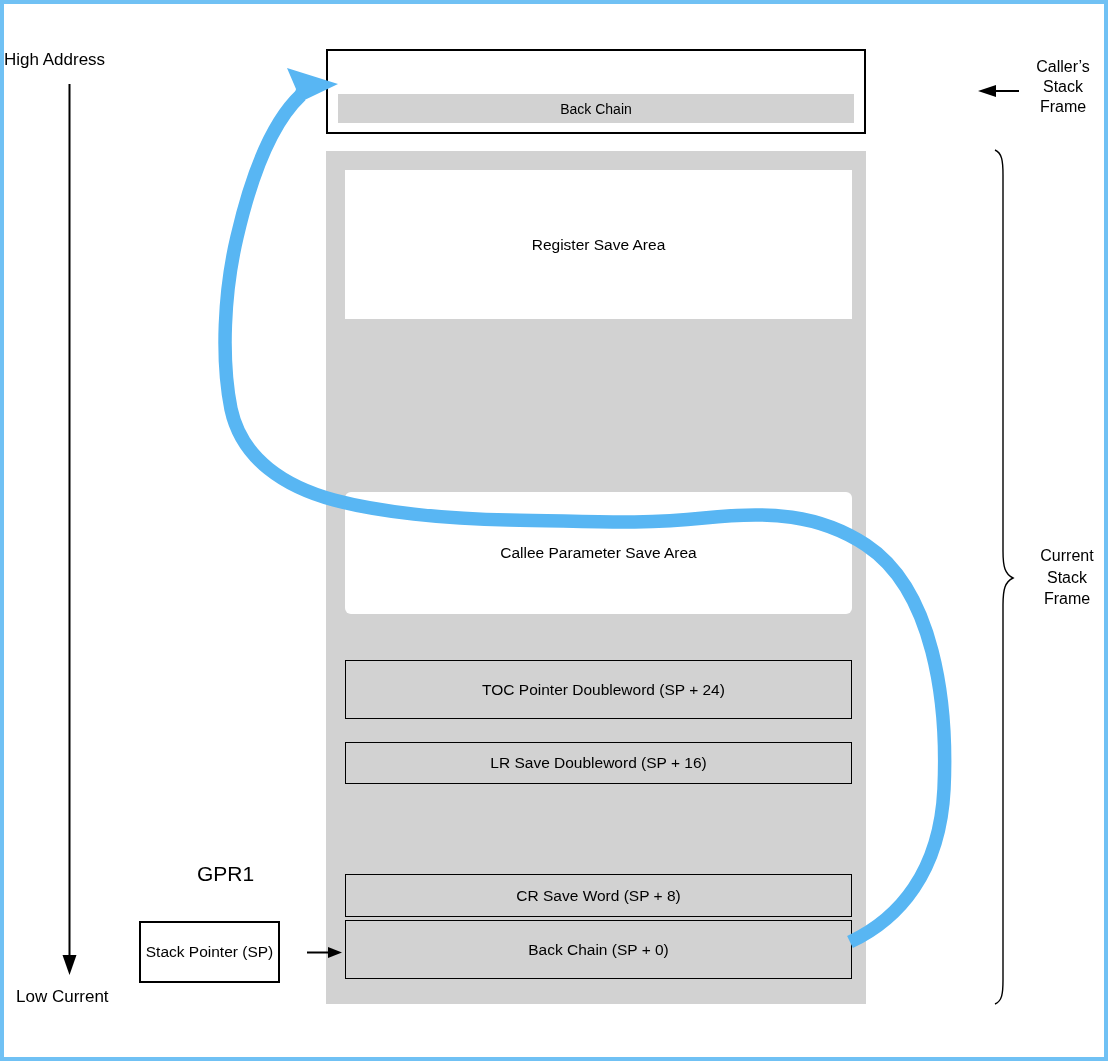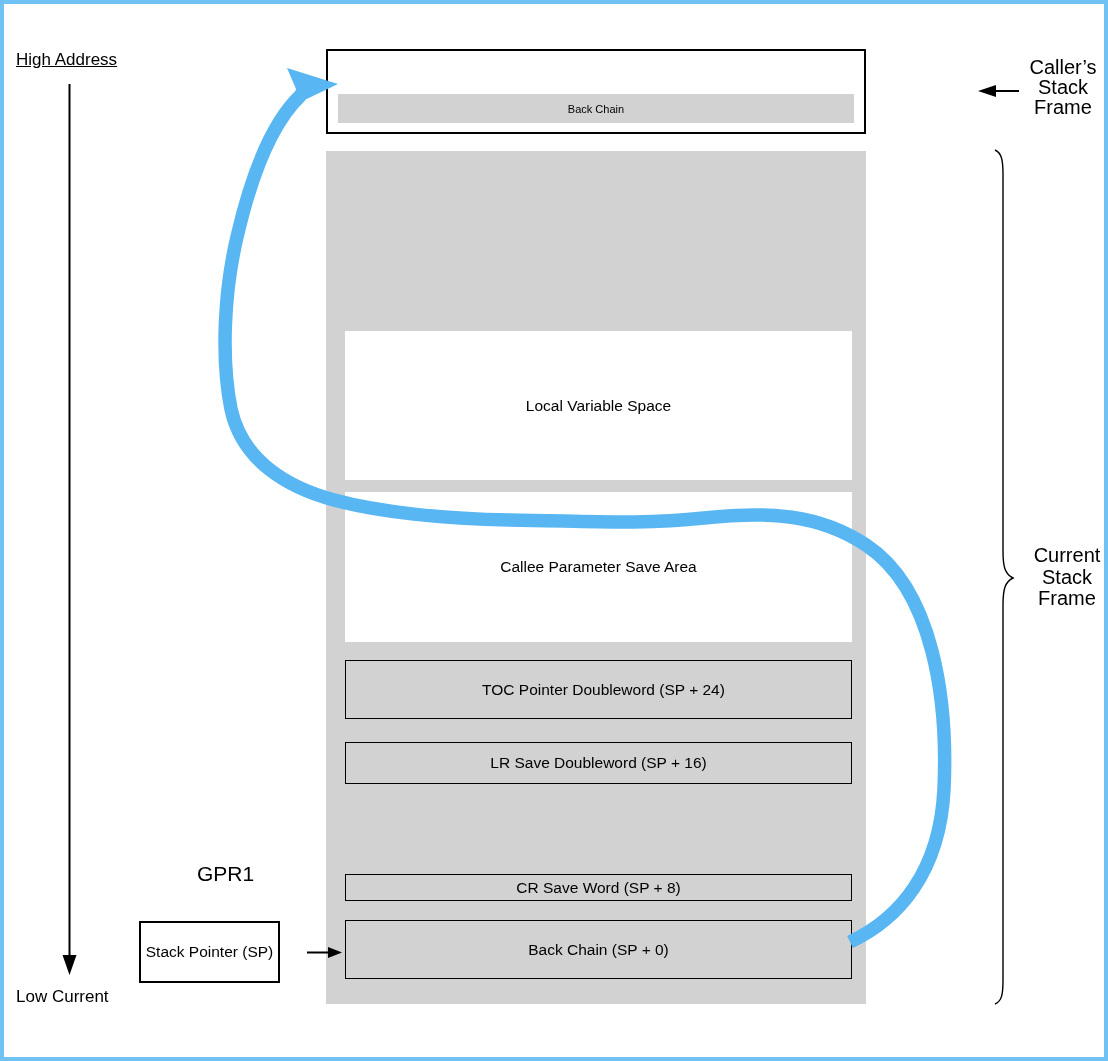--- a/index.html
+++ b/index.html
@@ -8,67 +8,67 @@
     width: 1108px;
     height: 1061px;
     box-sizing: border-box;
     border: 4px solid #70C1F4;
     background: #ffffff;
     font-family: "Liberation Sans", sans-serif;
     color: #000000;
     overflow: hidden;
   }
   .lbl { position: absolute; font-size: 17px; white-space: nowrap; }
-  #high-address { left: 12px; top: 46px; text-decoration: underline; }
+  #high-address { left: 0; top: 46px; }
   #low-address  { left: 12px; top: 983px; }
   #gpr1 { left: 193px; top: 858px; font-size: 21px; }
 
   .caller-outer {
     position: absolute; left: 322px; top: 45px; width: 540px; height: 85px;
     box-sizing: border-box; border: 2px solid #000; background: #fff;
   }
   .caller-inner {
     position: absolute; left: 10px; right: 10px; top: 9px; bottom: 9px;
     background: #D2D2D2;
     display: flex; align-items: center; justify-content: center;
-    font-size: 11px;
+    font-size: 14px;
     margin-top: 34px;
   }
 
   .frame-container {
     position: absolute; left: 322px; top: 147px; width: 540px; height: 853px;
     background: #D2D2D2;
   }
 
   .fbox {
     position: absolute; left: 341px; width: 507px;
     display: flex; align-items: center; justify-content: center;
     font-size: 15.5px; box-sizing: border-box; text-align: center;
   }
   .fbox.white { background: #ffffff; }
   .fbox.grayb { background: #D2D2D2; border: 1.5px solid #000000; }
 
   #b-register  { top: 166px; height: 149px; }
   #b-local     { top: 327px; height: 149px; }
-  #b-callee    { top: 488px; height: 150px; }
+  #b-callee    { top: 488px; height: 122px; border-radius: 6px; }
   #b-toc       { top: 656px; height: 59px; padding-left: 10px; }
   #b-lr        { top: 738px; height: 42px; }
   #b-reserved  { top: 821px; height: 27px; }
-  #b-cr        { top: 870px; height: 27px; }
+  #b-cr        { top: 870px; height: 43px; }
   #b-backchain { top: 916px; height: 59px; }
 
   .sp-box {
     position: absolute; left: 135px; top: 917px; width: 141px; height: 62px;
     box-sizing: border-box; border: 2px solid #000; background: #fff;
     display: flex; align-items: center; justify-content: center;
     font-size: 15.5px;
   }
 
   .side-label {
-    position: absolute; text-align: center; font-size: 20px;
+    position: absolute; text-align: center; font-size: 16px;
   }
   #caller-label  { left: 1013px; top: 53px;  width: 92px; line-height: 20px; }
   #current-label { left: 1017px; top: 541px; width: 92px; line-height: 21.5px; }
 
   .svg-overlay {
     position: absolute; left: 0; top: 0; width: 1108px; height: 1061px;
     pointer-events: none;
   }
 </style>
 </head>
@@ -79,21 +79,21 @@
   <div class="lbl" id="high-address">High Address</div>
   <div class="lbl" id="low-address">Low Current</div>
   <div class="lbl" id="gpr1">GPR1</div>
 
   <div class="caller-outer">
     <div class="caller-inner">Back Chain</div>
   </div>
 
   <div class="frame-container"></div>
 
-  <div class="fbox white" id="b-local">Local Variable Space</div>
+  <div class="fbox white" id="b-register">Register Save Area</div>
   <div class="fbox white" id="b-callee">Callee Parameter Save Area</div>
   <div class="fbox grayb" id="b-toc">TOC Pointer Doubleword (SP + 24)</div>
   <div class="fbox grayb" id="b-lr">LR Save Doubleword (SP + 16)</div>
   <div class="fbox grayb" id="b-cr">CR Save Word (SP + 8)</div>
   <div class="fbox grayb" id="b-backchain">Back Chain (SP + 0)</div>
 
   <div class="sp-box">Stack Pointer (SP)</div>
 
   <div class="side-label" id="caller-label">
     <div>Caller’s</div>

